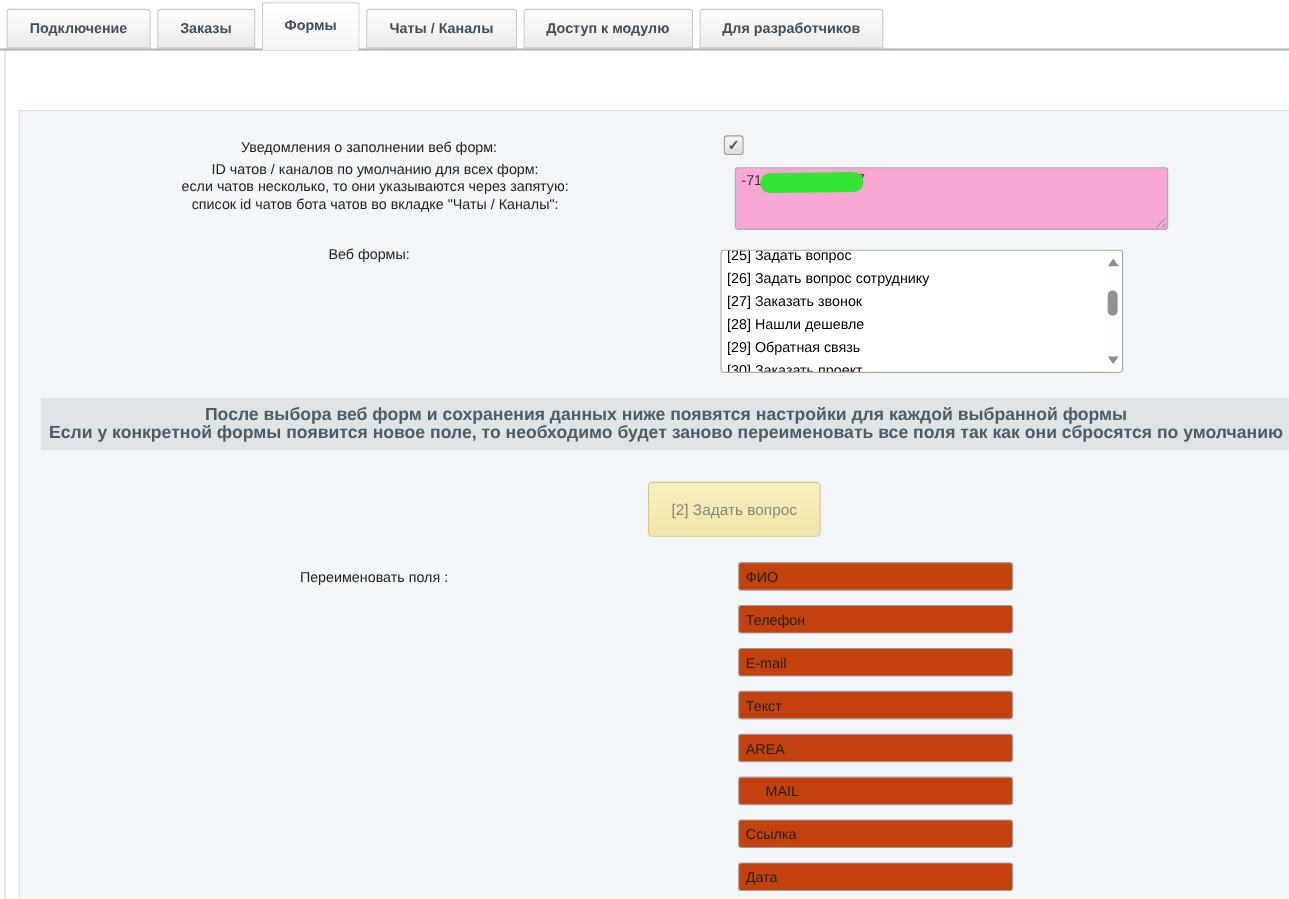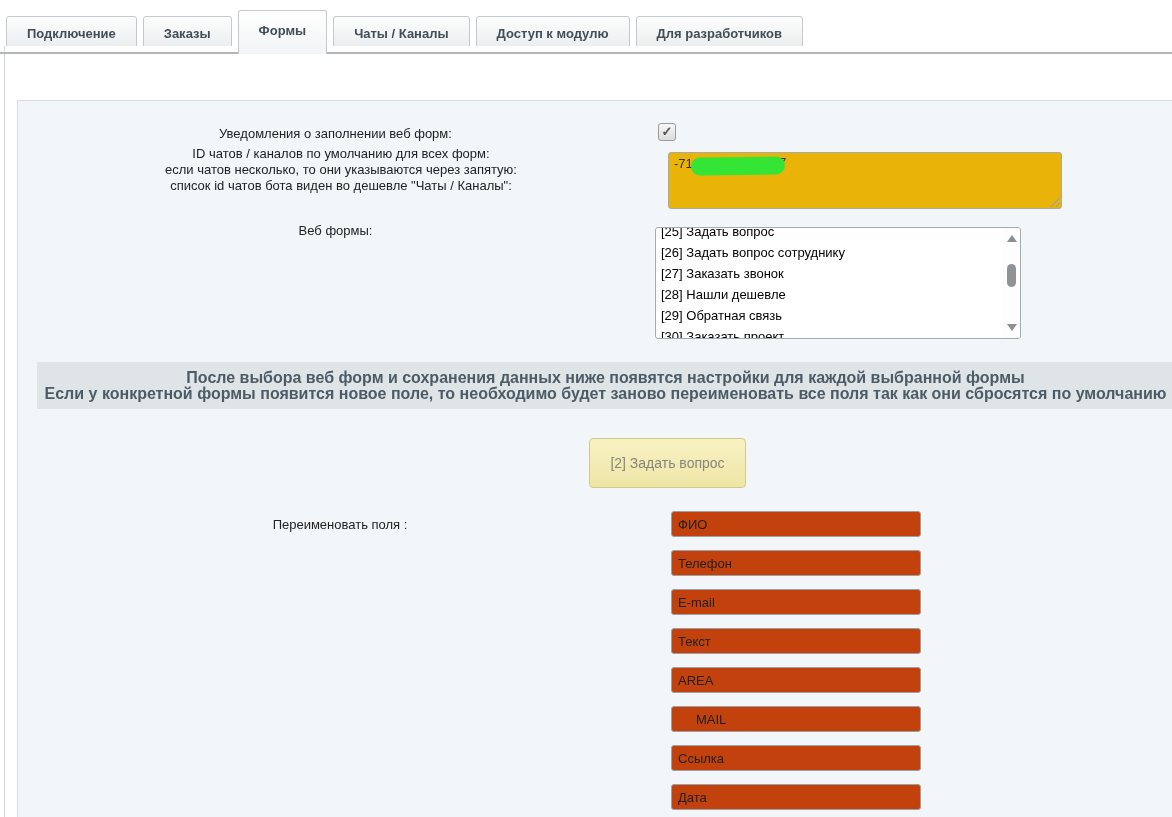--- a/index.html
+++ b/index.html
@@ -1,20 +1,20 @@
 <!DOCTYPE html>
 <html><head>
 <meta charset="utf-8">
 <style>
   * { margin:0; padding:0; box-sizing:border-box; }
   html,body { width:1172px; height:817px; background:#ffffff; overflow:hidden;
               font-family:"Liberation Sans", sans-serif; }
 
   
-  .tabstrip { position:absolute; top:8px; left:0; width:1172px; height:48px; }
+  .tabstrip { position:absolute; top:0; left:0; width:1172px; height:48px; }
   .tabline  { position:absolute; top:44px; left:0; width:1172px; height:2px;
               background:#b3b7b9; z-index:1; }
   .tabs { position:absolute; top:8px; left:6px; display:flex; gap:6px; align-items:flex-start; }
   .tab {
     height:36px; line-height:34px; padding:0 20px; cursor:pointer;
     background:linear-gradient(#fdfdfd,#e9ebec);
     border:1px solid #c5c9cb; border-radius:3px 3px 0 0;
     font-size:13px; font-weight:bold; color:#414e59; white-space:nowrap;
   }
   .tab--active {
@@ -35,21 +35,21 @@
   
   .checkbox { position:absolute; left:640px; top:22px; width:18px; height:18px;
               border:1px solid #9b9b9b; border-radius:3px; cursor:pointer;
               background:linear-gradient(#f7f7f7,#dcdcdc);
               text-align:center; line-height:16px; font-size:13px; font-weight:bold; color:#555; }
 
   
   .ta-wrap { position:absolute; left:650px; top:51px; width:394px; height:57px; }
   textarea.chat-ids {
     width:394px; height:57px; resize:none; outline:none;
-    border:1px solid #a5aaad; border-radius:3px; background:#eab308;
+    border:1px solid #a5aaad; border-radius:3px; background:#f9a8d4;
     font-family:"Liberation Sans", sans-serif; font-size:13px; color:#333;
     padding:3px 14px 3px 5px; overflow:hidden;
   }
   .redaction { position:absolute; left:23px; top:5px; width:94px; height:18px;
                background:#35e535; border-radius:9px; transform:rotate(-0.8deg); z-index:2; }
   .tail-frag { position:absolute; left:111px; top:3px; font-size:13px; color:#333; z-index:1; }
   .grip { position:absolute; right:2px; bottom:2px; width:10px; height:10px; cursor:nwse-resize;
           background:repeating-linear-gradient(135deg, transparent 0 3px, #9aa0a3 3px 4px);
           clip-path:polygon(100% 0, 100% 100%, 0 100%); }
 
@@ -104,21 +104,21 @@
   <div class="panel">
 
     <div class="form-label" style="left:0; top:25px; width:635px;">Уведомления о заполнении веб форм:</div>
     <div class="checkbox">
       <span>✓</span>
     </div>
 
     <div class="form-label multi-label" style="left:0; top:45px; width:646px;">
       <div>ID чатов / каналов по умолчанию для всех форм:</div>
       <div>если чатов несколько, то они указываются через запятую:</div>
-      <div>список id чатов бота виден во дешевле "Чаты / Каналы":</div>
+      <div>список id чатов бота чатов во вкладке "Чаты / Каналы":</div>
     </div>
     <div class="ta-wrap">
       <textarea class="chat-ids" style="">-71</textarea>
       <span class="tail-frag">7</span>
       <div class="redaction"></div>
       <div class="grip"></div>
     </div>
 
     <div class="form-label" style="left:0; top:122px; width:635px;">Веб формы:</div>
     <div class="listbox">

